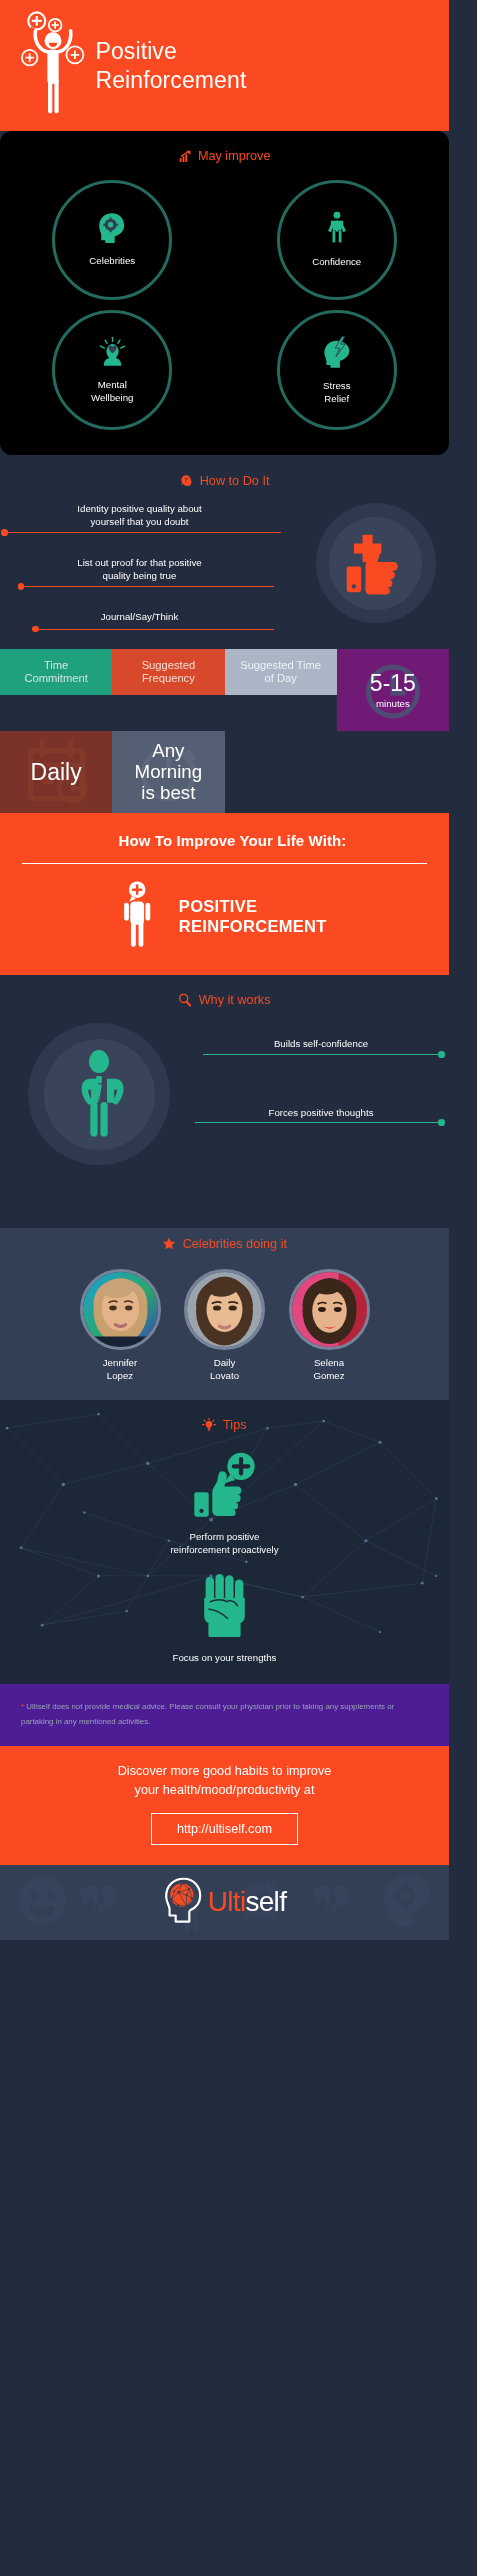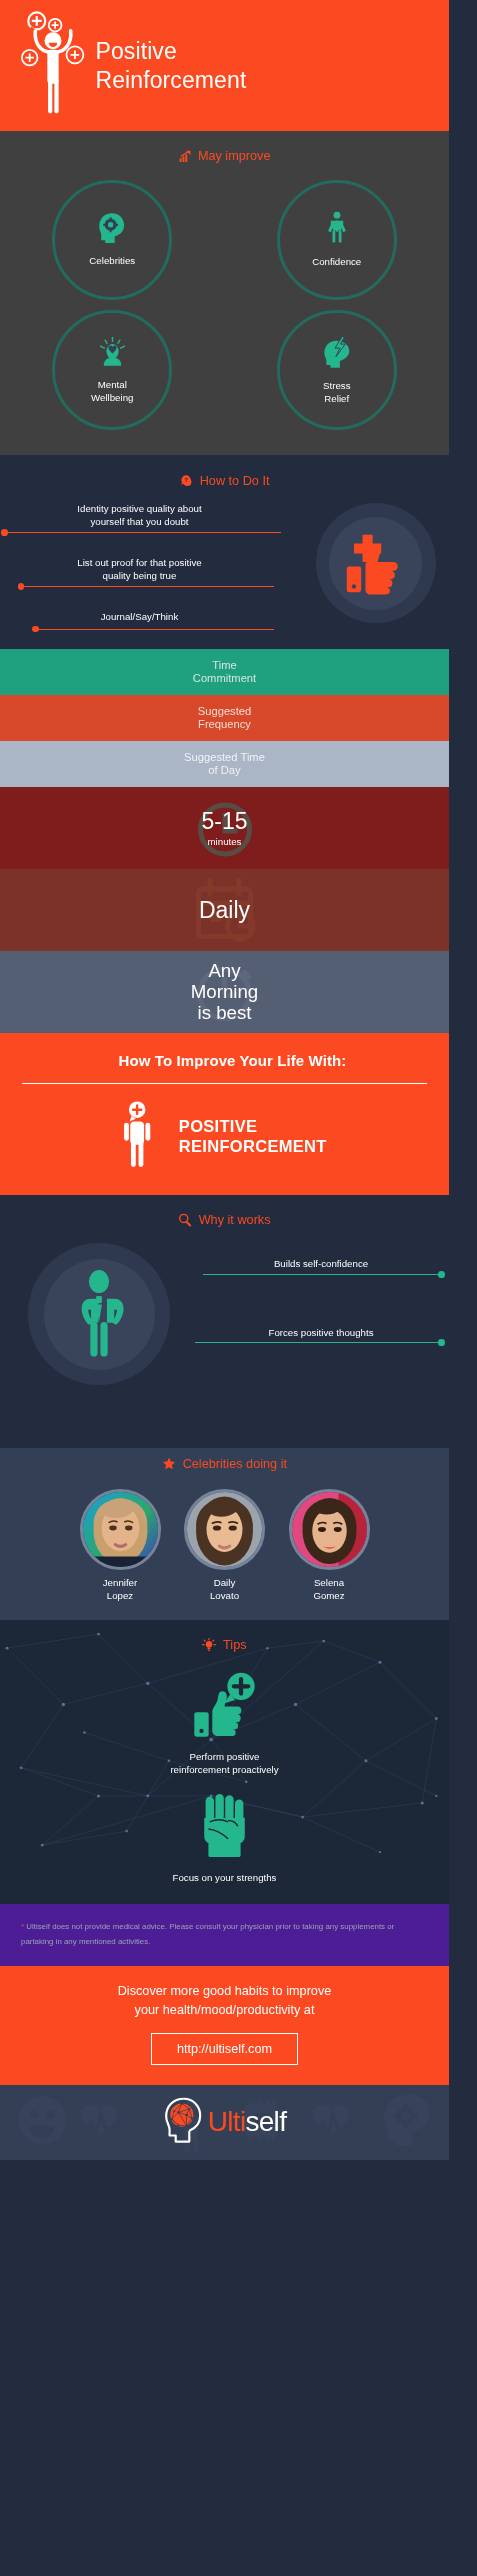--- a/index.html
+++ b/index.html
@@ -34,22 +34,23 @@
     align-items: center;
     justify-content: center;
     gap: 6.7px;
     color: #fb4a21;
     font-size: 12.7px;
   }
   .sec-head .glyph { display: flex; align-items: center; }
 
   
   .may-improve {
-    background: #404040;
+    background: #000000;
     padding: 18px 0 25.4px;
+    border-radius: 12px;
   }
   .circle-grid {
     display: grid;
     grid-template-columns: 1fr 1fr;
     row-gap: 10.5px;
     margin-top: 16.5px;
     justify-items: center;
   }
   .circle {
     width: 120px; height: 120px;
@@ -103,35 +104,35 @@
   }
   .step .rule {
     position: absolute; left: 3px; bottom: -5.2px;
     height: 0.7px; background: #fb4a21;
   }
   .s1 { top: 0; }
   .s2 { top: 54px; }
   .s3 { top: 108px; }
 
   
-  .table3 { display: grid; grid-template-columns: 1fr; }
+  .table3 { display: grid; grid-template-columns: 1fr 1fr 1fr 1fr; }
   .th {
     height: 46px; display: flex; align-items: center; justify-content: center;
     text-align: center; font-size: 11.2px; line-height: 1.2; padding: 0 4.5px;
   }
   .th.c1 { background: #1fa07e; color: #d8e6e2; }
   .th.c2 { background: #d8482a; color: #f6ded7; }
   .th.c3 { background: #aab5c6; color: #f0f3f7; }
   .td {
     height: 82px; position: relative; overflow: hidden;
     display: flex; flex-direction: column;
     align-items: center; justify-content: center;
     color: #ffffff; text-align: center;
   }
-  .td.c1 { background: #7f1d1d; }
+  .td.c1 { background: #701a75; }
   .td.c2 { background: #7b3329; }
   .td.c3 { background: #555f73; }
   .td .big { font-size: 23px; line-height: 1.05; position: relative; z-index: 2; }
   .td .sub { font-size: 9.7px; margin-top: 2.2px; position: relative; z-index: 2; }
   .td .bgicon { position: absolute; inset: 0; display:flex; align-items:center; justify-content:center; z-index: 1; opacity: .45; }
   .td .multi { font-size: 18.7px; line-height: 1.12; position: relative; z-index: 2; }
 
   
   .banner { background: #fb4a21; padding: 19.4px 0 22.4px; }
   .banner h2 {

